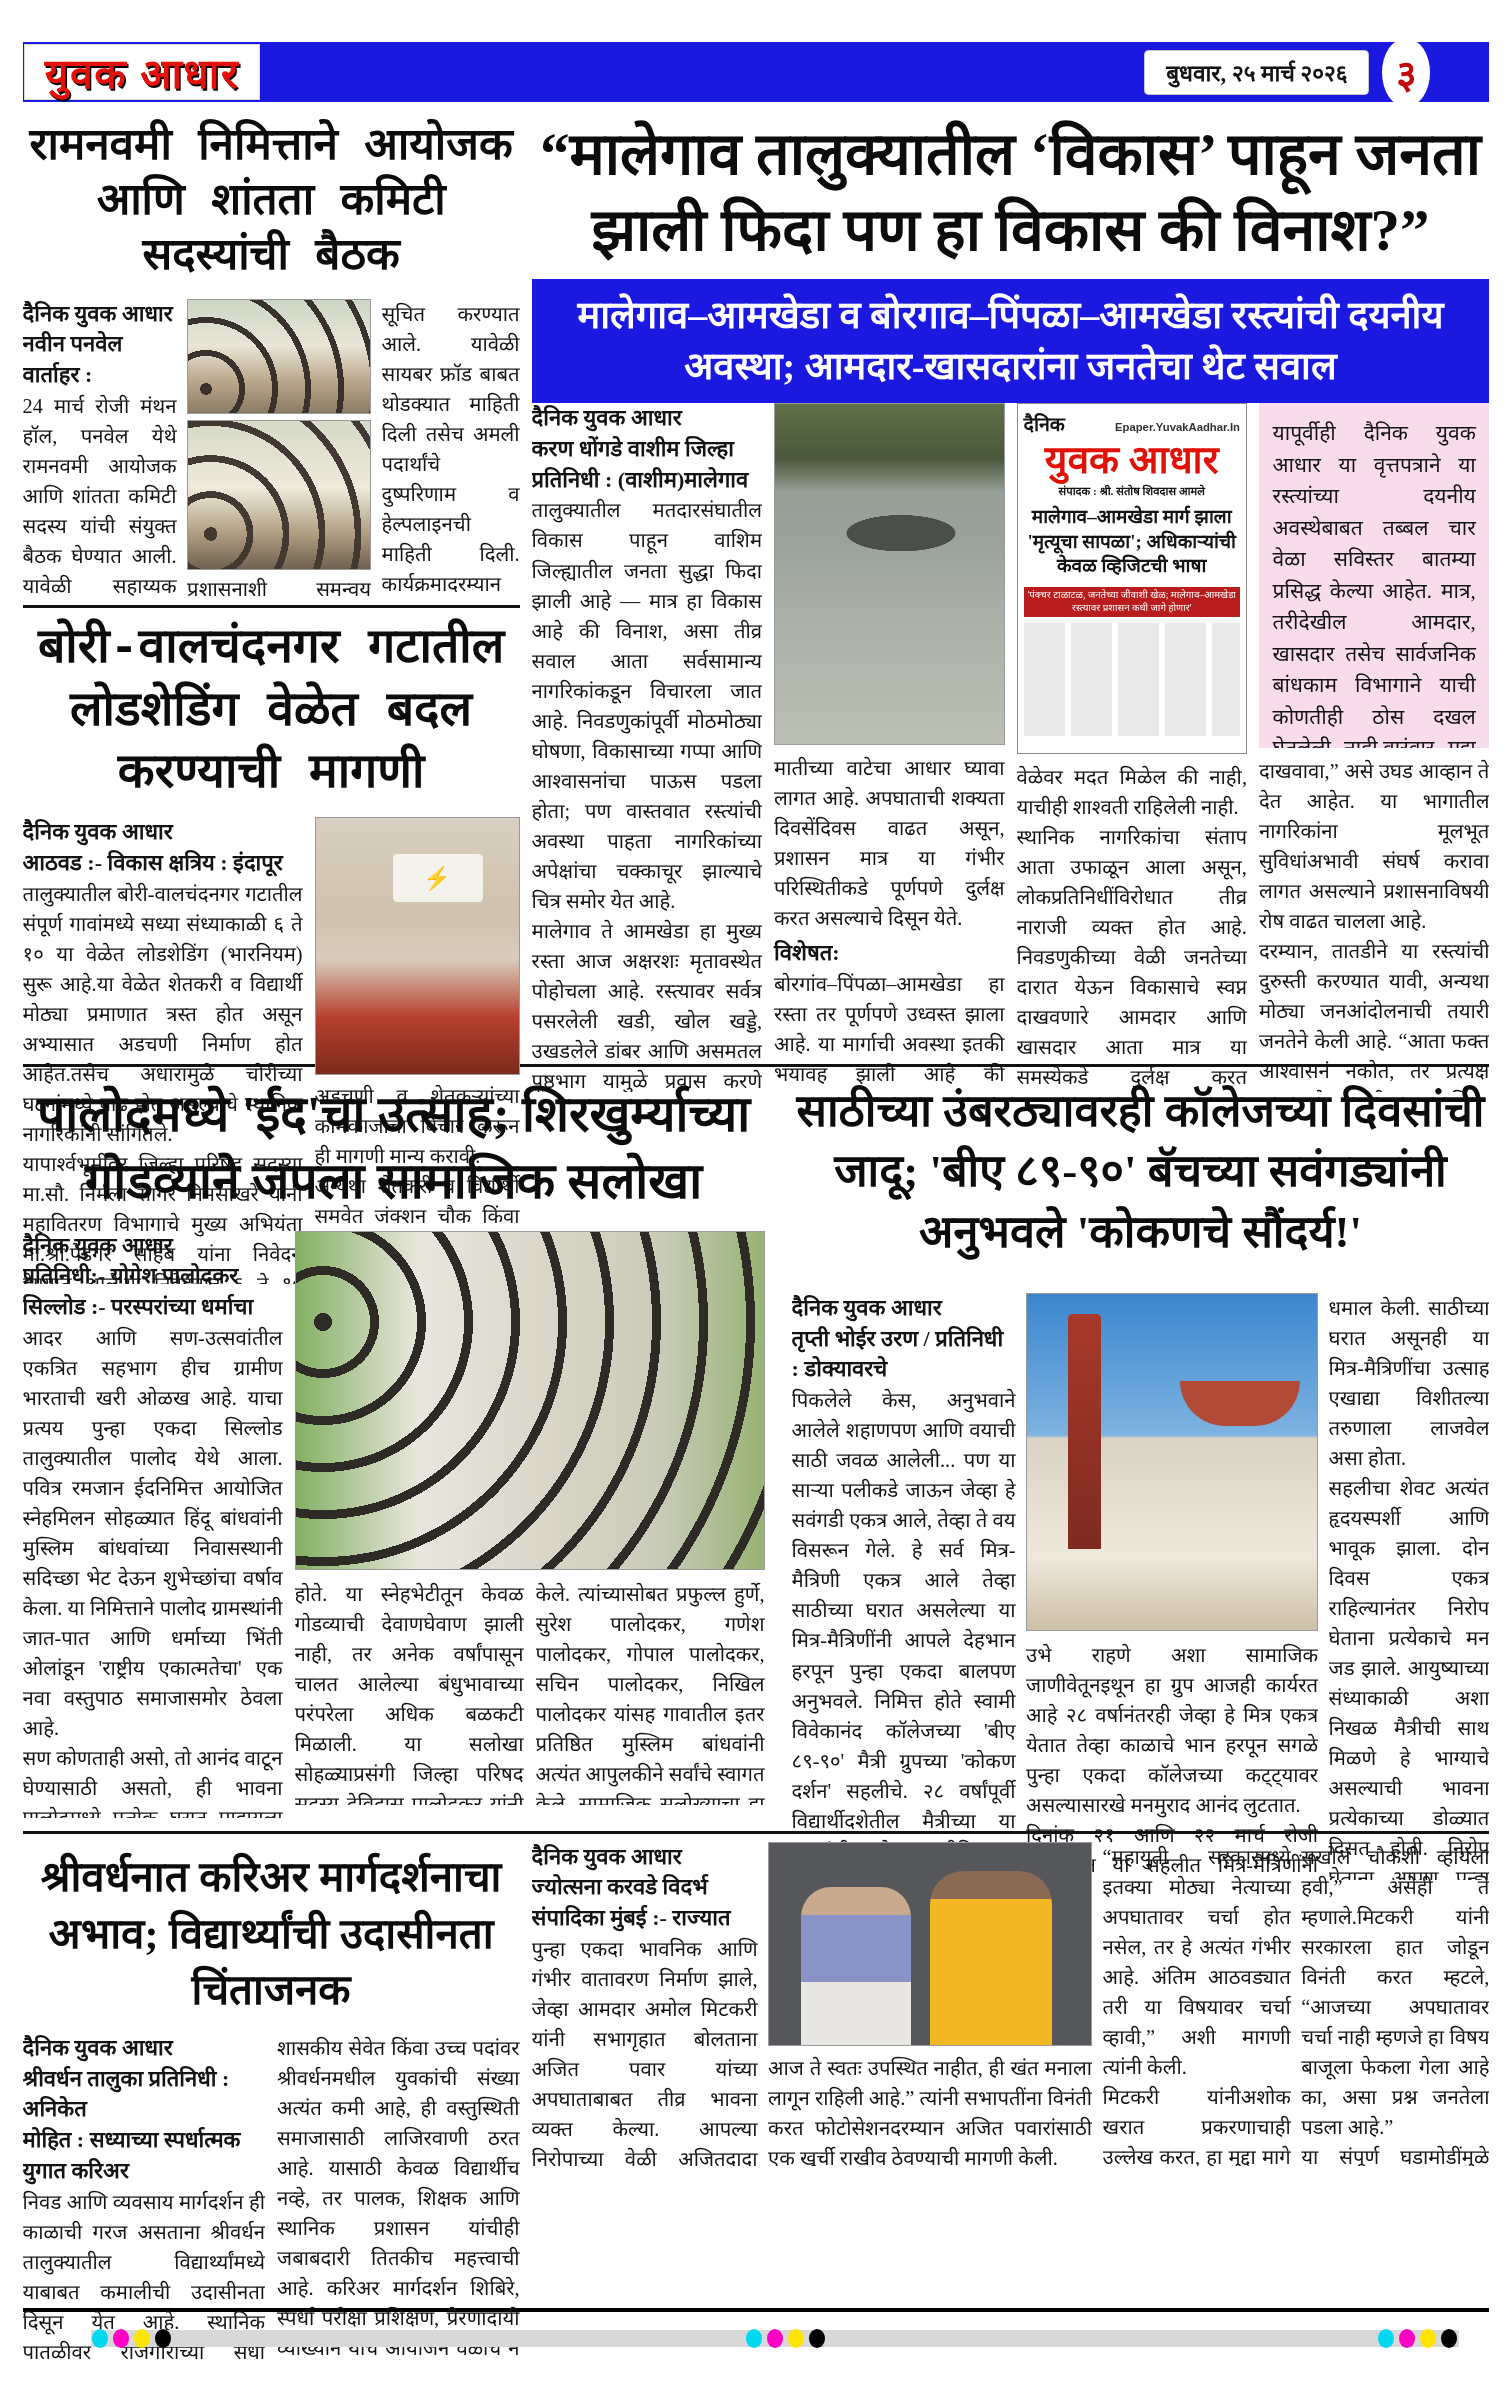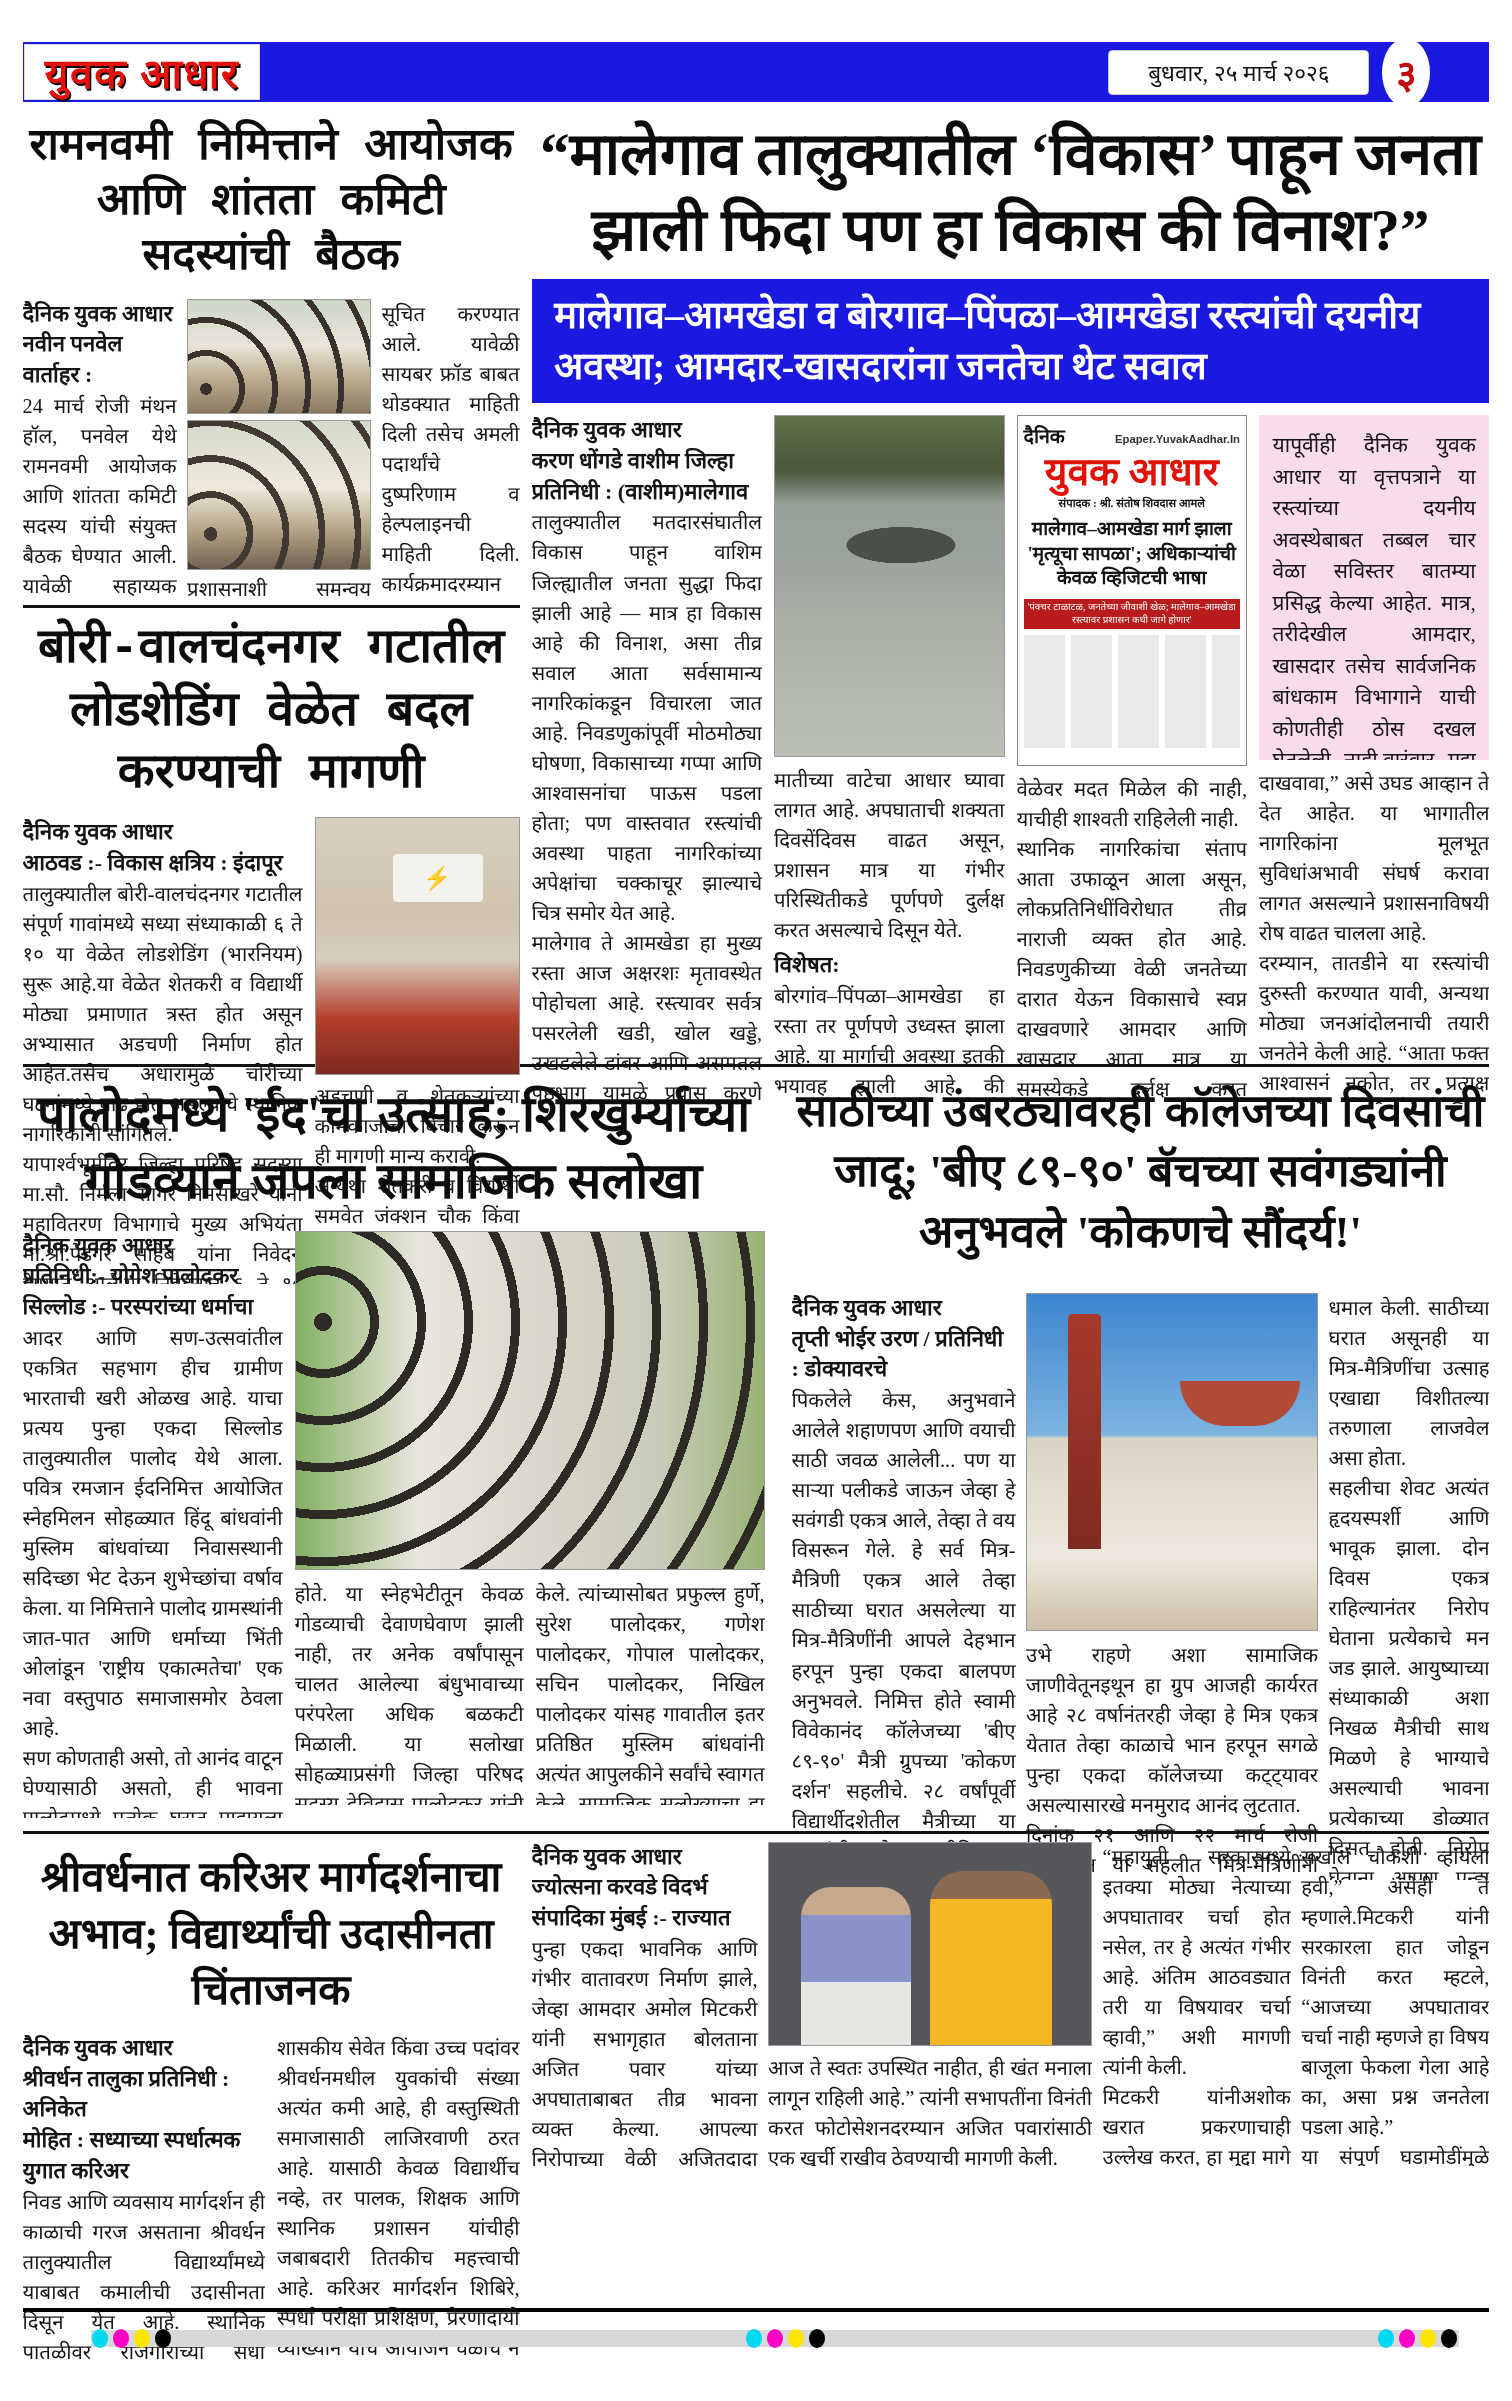--- a/index.html
+++ b/index.html
@@ -16,21 +16,21 @@
   .logo-box{
     background:#ffffff;height:54px;margin-left:1.5px;padding:0 19.6px;
     display:flex;align-items:center;border:1.5px solid #dcdcdc;
   }
   .logo-text{
     color:#e31109;font-weight:bold;font-size:41px;letter-spacing:1.5px;
     text-shadow:1.5px 1.5px 0 #000;font-family:"Liberation Sans",sans-serif;
   }
   .date-pill{
     position:absolute;right:120px;top:7.5px;background:#ffffff;border-radius:4.5px;
-    padding:6px 39px;font-size:22.6px;font-weight:normal;border:0.8px solid #c8c8c8;
+    padding:6px 21px;font-size:22.6px;font-weight:bold;border:0.8px solid #c8c8c8;
   }
   .page-num-badge{
     position:absolute;right:59px;top:-4.5px;width:48px;height:69px;background:#ffffff;
     border-radius:50%;display:flex;align-items:center;justify-content:center;
     font-size:39px;font-weight:bold;color:#c00a0a;
   }
   
   .headline{font-weight:bold;text-align:center;color:#0c0c0c;}
   .byline{font-weight:bold;font-size:22px;line-height:1.4;}
   .col{
@@ -52,22 +52,22 @@
      linear-gradient(180deg,#d6d9c8 0%,#efeadb 45%,#b1a184 75%,#6e6150 100%);}
   .art3-headline{font-size:48px;line-height:1.3;margin:10.5px 0 12px;font-family:Liberation Mono, monospace;}
   .art3-body{display:grid;grid-template-columns:280px 1fr;column-gap:12px;height:467px;overflow:hidden;}
   .office-photo{height:256px;background:
      linear-gradient(180deg,#d9cfc0 0%,#cfc3ae 38%,#d8cdbd 55%,#b5402d 78%,#7c2a1c 100%);}
   .office-photo .logo-chip{position:absolute;left:38%;top:14%;width:90px;height:48px;background:#f4f2ec;
      border-radius:4.5px;display:flex;align-items:center;justify-content:center;color:#c2231a;font-weight:bold;font-size:22.6px;}
   
   .art2-headline{font-size:59px;line-height:1.3;margin:0 0 10.5px;}
   .banner{
-    background:#1b18e0;color:#ffffff;font-weight:bold;
-    font-size:38px;line-height:1.35;padding:10.5px 22.6px;margin-bottom:12px;
+    background:#1b18e0;color:#ffffff;font-weight:bold;text-align:center;
+    font-size:38px;line-height:1.35;padding:10.5px 22.6px;
   }
   .art2-body{display:grid;grid-template-columns:repeat(4,1fr);column-gap:12px;height:689px;overflow:hidden;}
   .road-photo{height:340px;margin-bottom:7.5px;background:
      radial-gradient(ellipse 90px 30px at 55% 38%,#4a4f4a 0 60%,rgba(0,0,0,0) 61%),
      linear-gradient(180deg,#5f7247 0%,#49573b 16%,#97a096 26%,#9aa29c 40%,#aab0a6 62%,#bcc0b4 100%);}
   .clip-card{border:0.8px solid #8a8a8a;background:#ffffff;height:337px;margin-bottom:7.5px;padding:6px;overflow:hidden;}
   .clip-top{display:flex;justify-content:space-between;align-items:baseline;}
   .clip-danik{font-weight:bold;font-size:19.6px;}
   .clip-epaper{font-size:11.3px;font-weight:bold;color:#333;font-family:"Liberation Sans",sans-serif;}
   .clip-brand{color:#e01208;font-weight:bold;font-size:39px;text-align:center;line-height:1.05;margin:3px 0 1.5px;}

